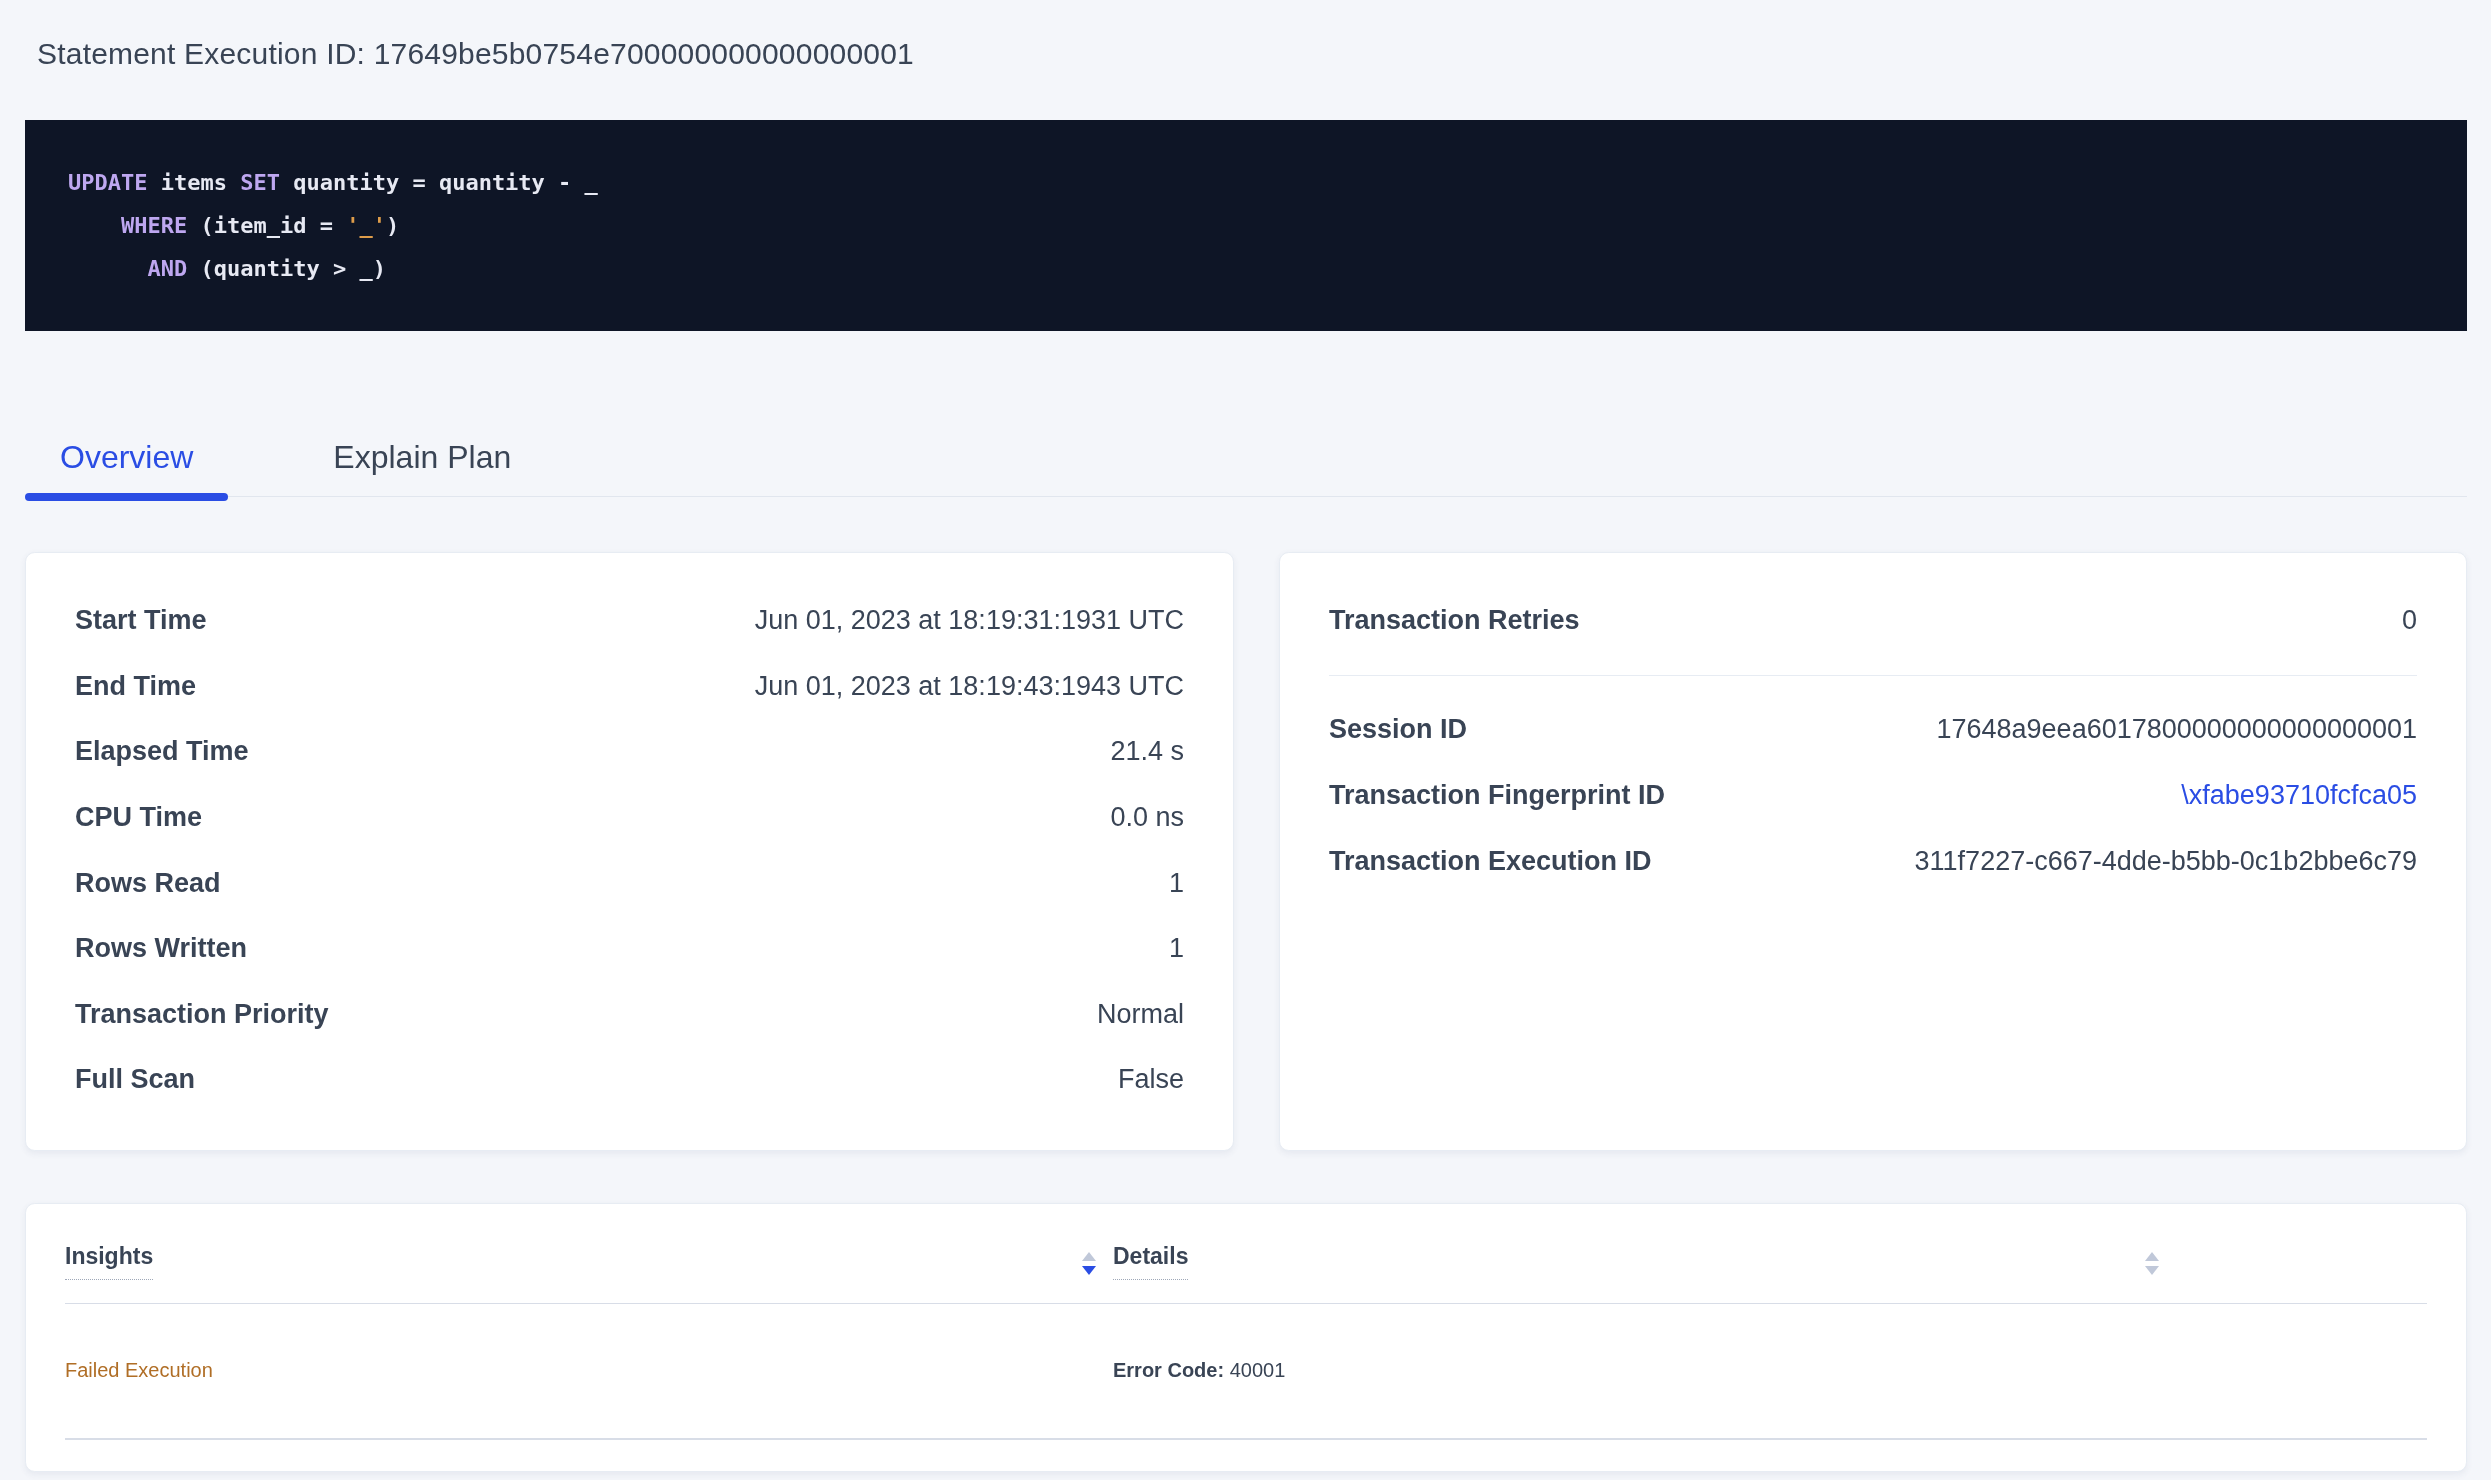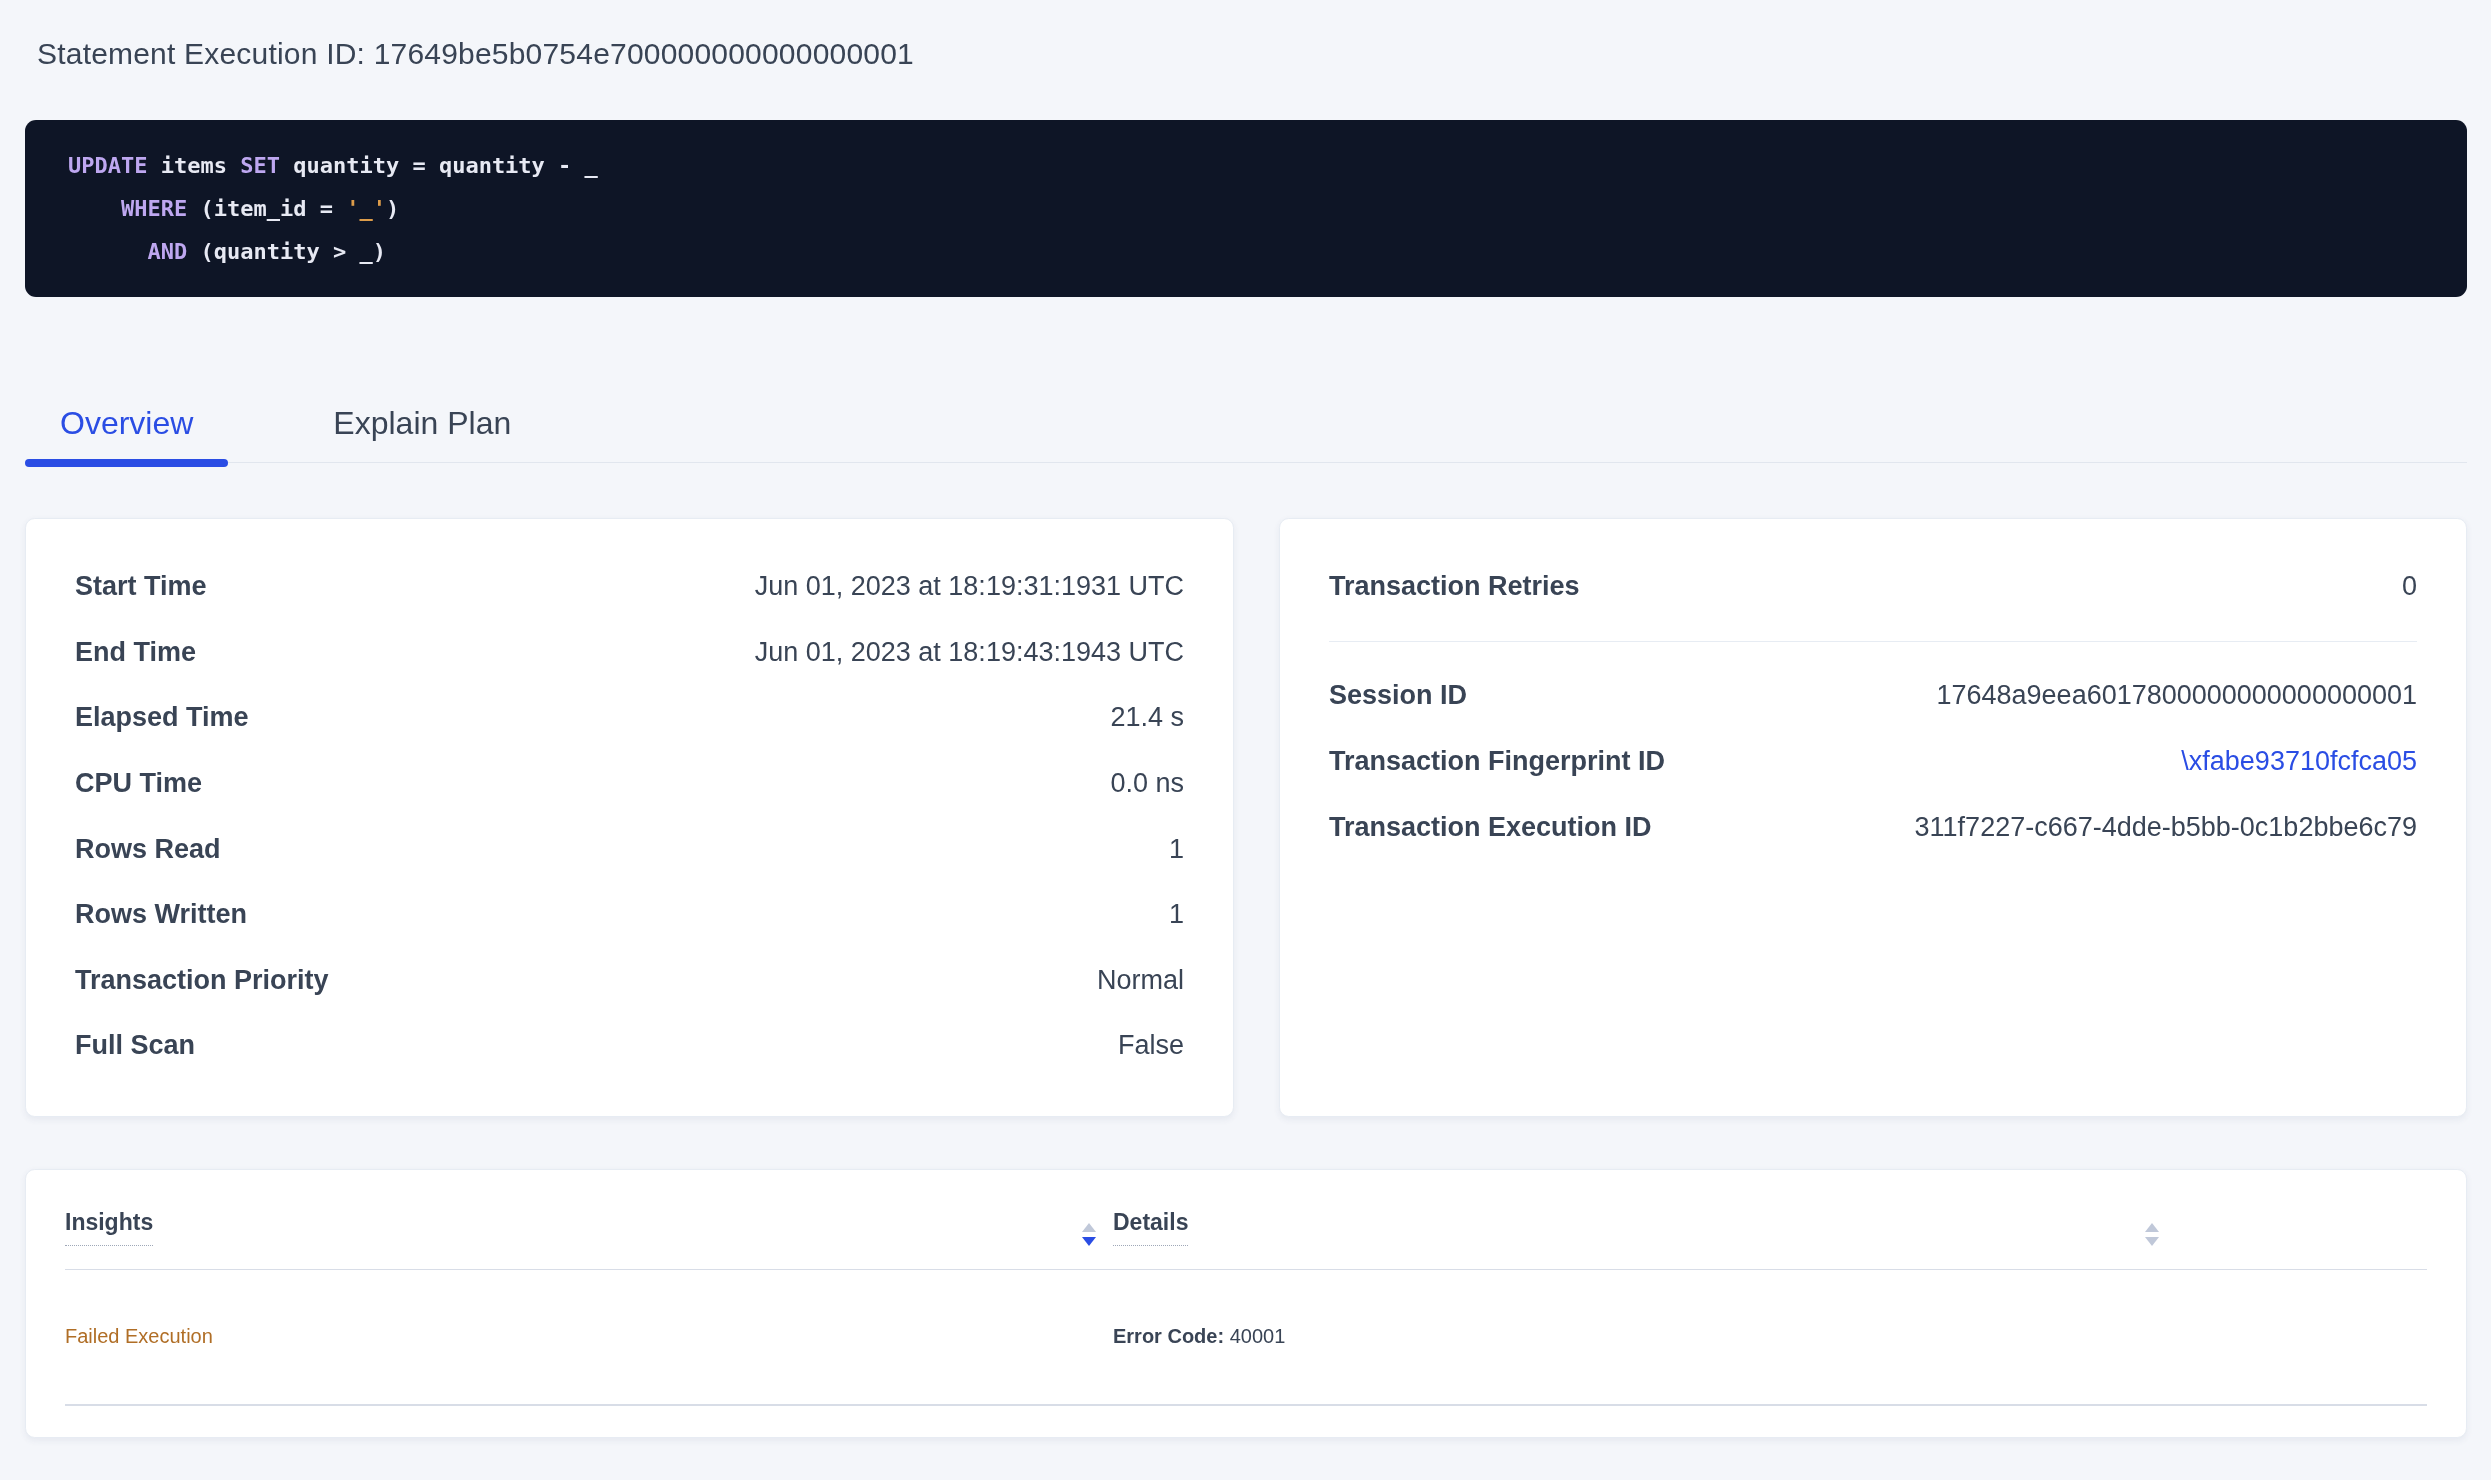--- a/index.html
+++ b/index.html
@@ -20,22 +20,22 @@
     font-size: 30px;
     line-height: 33px;
     font-weight: 400;
     letter-spacing: 0.2px;
   }
 
   
   .sql-box {
     margin-top: 50px;
     background: var(--code-bg, #0E1526);
-    border-radius: 11px;
-    padding: 24px 43px;
+    border-radius: 0;
+    padding: 41px 43px;
   }
   .sql-line {
     font-family: "DejaVu Sans Mono", monospace;
     font-size: 22px;
     line-height: 43px;
     font-weight: 700;
     white-space: pre;
     color: var(--code-text, #E7E9F3);
   }
   .tok-kw  { color: var(--code-keyword, #BEA7F0); }
@@ -110,21 +110,21 @@
   }
   .tbl-header {
     display: flex;
     padding-top: 41px;
     padding-bottom: 23px;
     border-bottom: 1.9px solid #D8DDE7;
   }
   .tbl-col-head {
     display: flex;
     justify-content: space-between;
-    align-items: flex-end;
+    align-items: center;
     cursor: pointer;
   }
   .col-insights { width: 1048px; }
   .col-details  { width: 1063px; }
   .col-spacer   { flex: 1; }
   .col-title {
     font-size: 23px;
     line-height: 23px;
     font-weight: 700;
     border-bottom: 1.9px dotted #9FA8B8;

